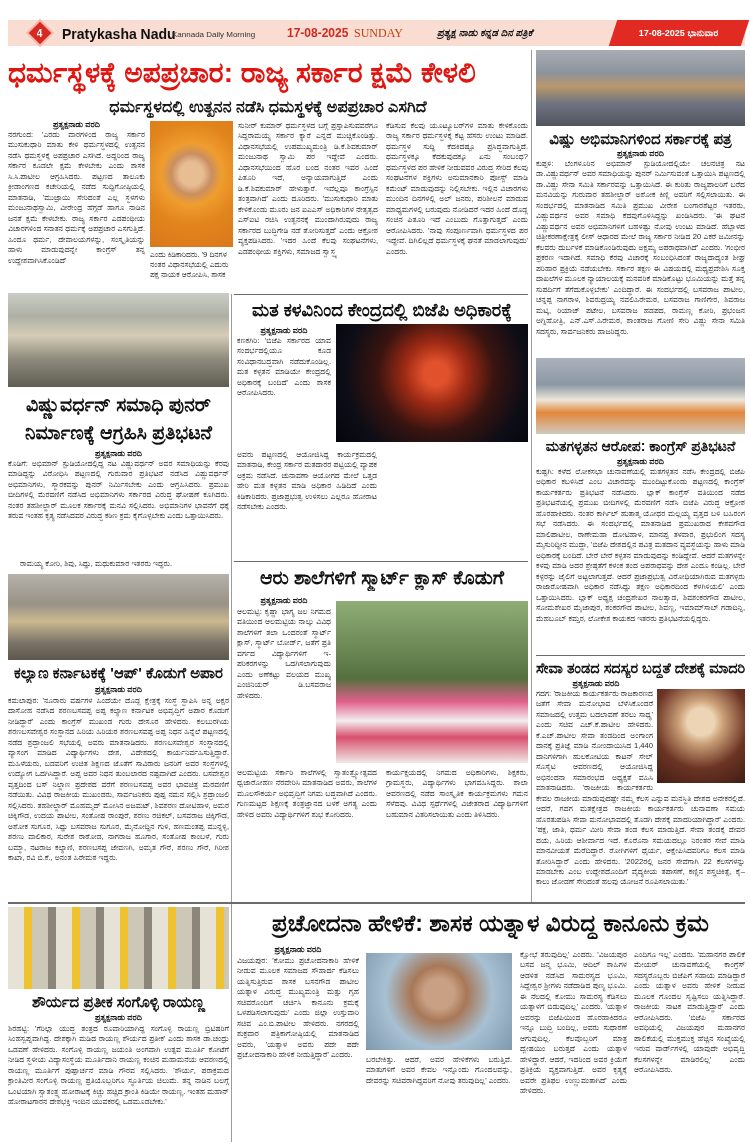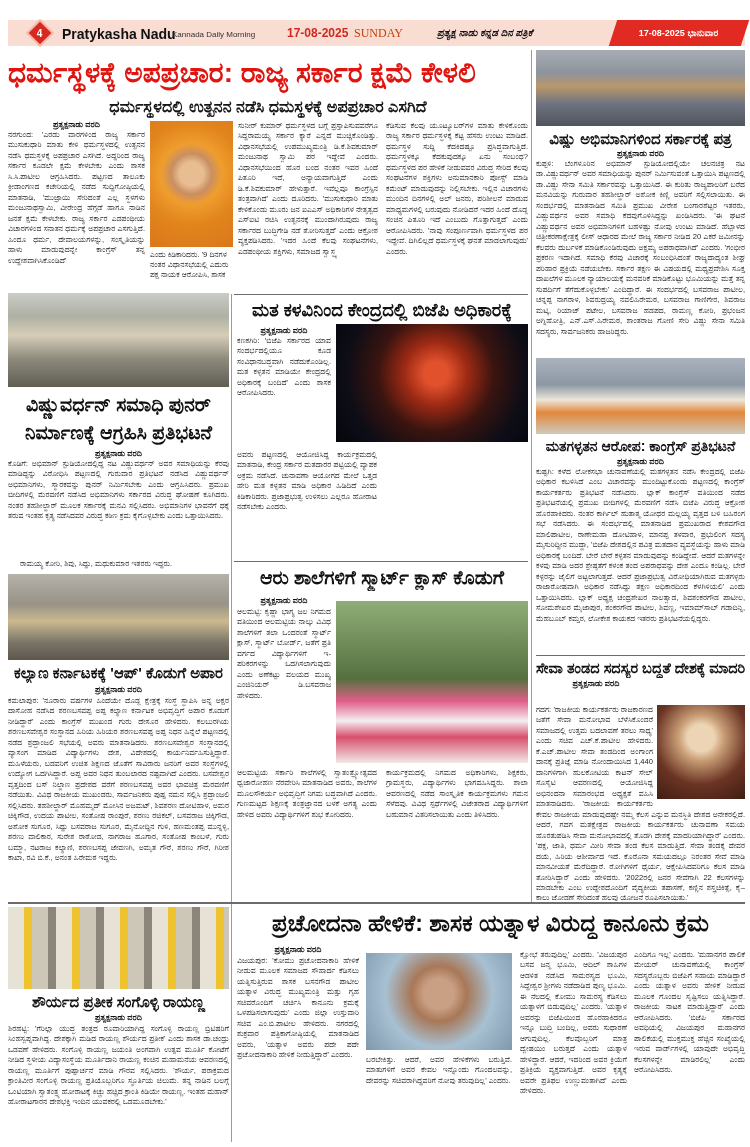--- a/index.html
+++ b/index.html
@@ -106,30 +106,30 @@
   <div class="abs photo ph-crowd-portraitbanner" style="left:8px; top:574px; width:221px; height:86px;"></div>
   <div class="abs hl" style="left:8px; top:663px; width:221px; height:20px; font-size:15px; line-height:20px; white-space:nowrap;">ಕಲ್ಯಾಣ ಕರ್ನಾಟಕಕ್ಕೆ 'ಆಪ್' ಕೊಡುಗೆ ಅಪಾರ</div>
   <div class="abs byline" style="left:8px; top:685px; width:221px;">ಪ್ರತ್ಯಕ್ಷನಾಡು ವರದಿ</div>
   <div class="abs bodytxt" style="left:8px; top:696px; width:221px; height:202px;">ಕಮಲಾಪುರ: 'ನೂರಾರು ವರ್ಷಗಳ ಹಿಂದೆಯೇ ದೊಡ್ಡ ಕ್ಷೇತ್ರಕ್ಕೆ ಸಂಸ್ಥೆ ಸ್ಥಾಪಿಸಿ ಅನ್ನ ಅಕ್ಷರ ದಾಸೋಹ ನಡೆಸಿದ ಶರಣಬಸವಪ್ಪ ಅಪ್ಪ ಕಲ್ಯಾಣ ಕರ್ನಾಟಕ ಅಭಿವೃದ್ಧಿಗೆ ಅಪಾರ ಕೊಡುಗೆ ನೀಡಿದ್ದಾರೆ' ಎಂದು ಕಾಂಗ್ರೆಸ್ ಮುಖಂಡ ಗುರು ದೇಸೂರ ಹೇಳಿದರು. ಕಲಬುರಗಿಯ ಶರಣಬಸವೇಶ್ವರ ಸಂಸ್ಥಾನದ ಹಿರಿಯ ಹಿರಿಯರ ಶರಣಬಸವಪ್ಪ ಅಪ್ಪ ನಿಧನ ಹಿನ್ನೆಲೆ ಪಟ್ಟಣದಲ್ಲಿ ನಡೆದ ಶ್ರದ್ಧಾಂಜಲಿ ಸಭೆಯಲ್ಲಿ ಅವರು ಮಾತನಾಡಿದರು. ಶರಣಬಸವೇಶ್ವರ ಸಂಸ್ಥಾನದಲ್ಲಿ ವ್ಯಾಸಂಗ ಮಾಡಿದ ವಿದ್ಯಾರ್ಥಿಗಳು ದೇಶ, ವಿದೇಶದಲ್ಲಿ ಕಾರ್ಯನಿರ್ವಹಿಸುತ್ತಿದ್ದಾರೆ. ಮಹಿಳೆಯರು, ಬಡವರಿಗೆ ಉಚಿತ ಶಿಕ್ಷಣದ ಜೊತೆಗೆ ಸಾವಿರಾರು ಜನರಿಗೆ ಅವರ ಸಂಸ್ಥೆಗಳಲ್ಲಿ ಉದ್ಯೋಗ ಒದಗಿಸಿದ್ದಾರೆ. ಅಪ್ಪ ಅವರ ನಿಧನ ತುಂಬಲಾರದ ನಷ್ಟವಾಗಿದೆ ಎಂದರು. ಬಸವೇಶ್ವರ ವೃತ್ತದಿಂದ ಬಸ್ ನಿಲ್ದಾಣ ಪ್ರದೇಶದ ವರೆಗೆ ಶರಣಬಸವಪ್ಪ ಅವರ ಭಾವಚಿತ್ರ ಮೆರವಣಿಗೆ ನಡೆಯಿತು. ವಿವಿಧ ರಾಜಕೀಯ ಮುಖಂಡರು, ಸಾರ್ವಜನಿಕರು ಪುಷ್ಪ ನಮನ ಸಲ್ಲಿಸಿ ಶ್ರದ್ಧಾಂಜಲಿ ಸಲ್ಲಿಸಿದರು. ತಹಶೀಲ್ದಾರ್ ಮೊಹಮ್ಮದ್ ಮೋಸಿನ ಅಜಮಟ್, ಶಿವಶರಣ ದೋಟಿಹಾಳ, ಅಮರ ಚಿಕ್ಕಿಗೌಡ, ಉದಯ ಪಾಟೀಲ, ಸಂತೋಷ ರಾಂಪುರೆ, ಶರಣು ರಜಿಕಲ್, ಬಸವರಾಜ ಚಿಕ್ಕಿಗೌಡ, ಅಶೋಕ ಸುಗೂರ, ಸಿದ್ದು ಬಸವರಾಜ ಸುಗೂರ, ಮೈನೋದ್ದಿನ ಗುಳಿ, ಹಣಮಂತಪ್ಪ ಮುನ್ನಳ್ಳಿ, ಶರಣು ವಾಲಿಕಾರ, ಸುರೇಶ ರಾಠೋಡ, ನಾಗರಾಜ ಹೂಗಾರ, ಸಂತೋಷ ಕಾಂಬಳೆ, ಗುರು ಬಮ್ಮಾ, ನಟರಾಜ ಕಲ್ಯಾಣಿ, ಶರಣಬಸಪ್ಪ ಜೇವಣಗಿ, ಅಮೃತ ಗೌರೆ, ಶರಣು ಗೌರೆ, ಗಿರೀಶ ಕಾಖಾ, ರವಿ ಬಿ.ಕೆ., ಅನಂತ ಹಿರೇಮಠ ಇದ್ದರು.</div>
 
   <div class="abs hl" style="left:236px; top:565px; width:292px; height:26px; font-size:19px; line-height:26px; white-space:nowrap;">ಆರು ಶಾಲೆಗಳಿಗೆ ಸ್ಮಾರ್ಟ್ ಕ್ಲಾಸ್ ಕೊಡುಗೆ</div>
   <div class="abs byline" style="left:237px; top:596px; width:94px;">ಪ್ರತ್ಯಕ್ಷನಾಡು ವರದಿ</div>
   <div class="abs bodytxt" style="left:237px; top:607px; width:94px; height:152px;">ಆಲಮಟ್ಟಿ: ಕೃಷ್ಣಾ ಭಾಗ್ಯ ಜಲ ನಿಗಮದ ವತಿಯಿಂದ ಆಲಮಟ್ಟಿಯ ನಾಲ್ಕು ವಿವಿಧ ಶಾಲೆಗಳಿಗೆ ತಲಾ ಒಂದರಂತೆ ಸ್ಮಾರ್ಟ್ ಕ್ಲಾಸ್, ಸ್ಮಾರ್ಟ್ ಬೋರ್ಡ್, ಜತೆಗೆ ಪ್ರತಿ ವರ್ಗದ ವಿದ್ಯಾರ್ಥಿಗಳಿಗೆ ಇ- ಪರಿಕರಗಳನ್ನು ಒದಗಿಸಲಾಗುವುದು ಎಂದು ಅಣೆಕಟ್ಟು ವಲಯದ ಮುಖ್ಯ ಎಂಜಿನಿಯರ್ ಡಿ.ಬಸವರಾಜ ಹೇಳಿದರು.</div>
   <div class="abs photo ph-flag-event" style="left:336px; top:601px; width:192px; height:162px;"></div>
   <div class="abs bodytxt" style="left:237px; top:768px; width:140px; height:130px;">ಆಲಮಟ್ಟಿಯ ಸರ್ಕಾರಿ ಶಾಲೆಗಳಲ್ಲಿ ಸ್ವಾತಂತ್ರ್ಯೋತ್ಸವದ ಧ್ವಜಾರೋಹಣ ನೆರವೇರಿಸಿ ಮಾತನಾಡಿದ ಅವರು, ಶಾಲೆಗಳ ಮೂಲಸೌಕರ್ಯ ಅಭಿವೃದ್ಧಿಗೆ ನಿಗಮ ಬದ್ಧವಾಗಿದೆ ಎಂದರು. ಗುಣಮಟ್ಟದ ಶಿಕ್ಷಣಕ್ಕೆ ತಂತ್ರಜ್ಞಾನದ ಬಳಕೆ ಅಗತ್ಯ ಎಂದು ಹೇಳಿದ ಅವರು ವಿದ್ಯಾರ್ಥಿಗಳಿಗೆ ಶುಭ ಕೋರಿದರು.</div>
-  <div class="abs bodytxt" style="left:386px; top:768px; width:142px; height:130px;">ಕಾರ್ಯಕ್ರಮದಲ್ಲಿ ನಿಗಮದ ಅಧಿಕಾರಿಗಳು, ಶಿಕ್ಷಕರು, ಗ್ರಾಮಸ್ಥರು, ವಿದ್ಯಾರ್ಥಿಗಳು ಭಾಗವಹಿಸಿದ್ದರು. ಶಾಲಾ ಆವರಣದಲ್ಲಿ ನಡೆದ ಸಾಂಸ್ಕೃತಿಕ ಕಾರ್ಯಕ್ರಮಗಳು ಗಮನ ಸೆಳೆದವು. ವಿವಿಧ ಸ್ಪರ್ಧೆಗಳಲ್ಲಿ ವಿಜೇತರಾದ ವಿದ್ಯಾರ್ಥಿಗಳಿಗೆ ಬಹುಮಾನ ವಿತರಿಸಲಾಯಿತು ಎಂದು ತಿಳಿಸಿದರು.</div>
+  <div class="abs bodytxt" style="left:386px; top:768px; width:142px; height:130px;">ಕಾರ್ಯಕ್ಷಯದಲ್ಲಿ ನಿಗಮದ ಅಧಿಕಾರಿಗಳು, ಶಿಕ್ಷಕರು, ಗ್ರಾಮಸ್ಥರು, ವಿದ್ಯಾರ್ಥಿಗಳು ಭಾಗವಹಿಸಿದ್ದರು. ಶಾಲಾ ಆವರಣದಲ್ಲಿ ನಡೆದ ಸಾಂಸ್ಕೃತಿಕ ಕಾರ್ಯಕ್ರಮಗಳು ಗಮನ ಸೆಳೆದವು. ವಿವಿಧ ಸ್ಪರ್ಧೆಗಳಲ್ಲಿ ವಿಜೇತರಾದ ವಿದ್ಯಾರ್ಥಿಗಳಿಗೆ ಬಹುಮಾನ ವಿತರಿಸಲಾಯಿತು ಎಂದು ತಿಳಿಸಿದರು.</div>
 
   <div class="abs photo ph-congress-banner" style="left:536px; top:358px; width:209px; height:76px;"></div>
   <div class="abs hl" style="left:536px; top:437px; width:209px; height:19px; font-size:14px; line-height:19px; white-space:nowrap;">ಮತಗಳ್ಳತನ ಆರೋಪ: ಕಾಂಗ್ರೆಸ್ ಪ್ರತಿಭಟನೆ</div>
   <div class="abs byline" style="left:536px; top:457px; width:209px;">ಪ್ರತ್ಯಕ್ಷನಾಡು ವರದಿ</div>
   <div class="abs bodytxt" style="left:536px; top:467px; width:209px; height:186px;">ಕುಷ್ಟಗಿ: ಕಳೆದ ಲೋಕಸಭಾ ಚುನಾವಣೆಯಲ್ಲಿ ಮತಗಳ್ಳತನ ನಡೆಸಿ ಕೇಂದ್ರದಲ್ಲಿ ಬಿಜೆಪಿ ಅಧಿಕಾರ ಕಬಳಿಸಿದೆ ಎಂಬ ವಿಚಾರವನ್ನು ಮುಂದಿಟ್ಟುಕೊಂಡು ಪಟ್ಟಣದಲ್ಲಿ ಕಾಂಗ್ರೆಸ್ ಕಾರ್ಯಕರ್ತರು ಪ್ರತಿಭಟನೆ ನಡೆಸಿದರು. ಬ್ಲಾಕ್ ಕಾಂಗ್ರೆಸ್ ವತಿಯಿಂದ ನಡೆದ ಪ್ರತಿಭಟನೆಯಲ್ಲಿ ಪ್ರಮುಖ ಬೀದಿಗಳಲ್ಲಿ ಮೆರವಣಿಗೆ ನಡೆಸಿ ಬಿಜೆಪಿ ವಿರುದ್ಧ ಆಕ್ರೋಶ ಹೊರಹಾಕಿದರು. ನಂತರ ಕಾರ್ಗಿಲ್ ಹುತಾತ್ಮ ಯೋಧರ ಮಲ್ಲಯ್ಯ ವೃತ್ತದ ಬಳಿ ಬಹಿರಂಗ ಸಭೆ ನಡೆಸಿದರು. ಈ ಸಂದರ್ಭದಲ್ಲಿ ಮಾತನಾಡಿದ ಪ್ರಮುಖರಾದ ಕೇಶವಗೌಡ ಮಾಲಿಪಾಟೀಲ, ರಾಣೇಮಹಾ ದೋಟಿಹಾಳ, ಮಾನಪ್ಪ ತಳವಾರ, ಪ್ರಭುಲಿಂಗ ಸದಸ್ಯ ಮೈಸುರಿದ್ದೀನ ಮುದ್ದಾ, 'ಬಿಜೆಪಿ ದೇಶದಲ್ಲಿನ ಪವಿತ್ರ ಮತದಾನ ವ್ಯವಸ್ಥೆಯನ್ನು ಹಾಳು ಮಾಡಿ ಅಧಿಕಾರಕ್ಕೆ ಬಂದಿದೆ. ಬೇರೆ ಬೇರೆ ಕಳ್ಳತನ ಮಾಡುವುದನ್ನು ಕಂಡಿದ್ದೇವೆ. ಆದರೆ ಮತಗಳನ್ನೇ ಕಳವು ಮಾಡಿ ಅದರ ಶ್ರೇಷ್ಠತೆಗೆ ಕಳಂಕ ತಂದ ಅಪರಾಧವನ್ನು ದೇಶ ಎಂದೂ ಕಂಡಿಲ್ಲ. ಬೇರೆ ಕಳ್ಳರನ್ನು ಜೈಲಿಗೆ ಅಟ್ಟಲಾಗುತ್ತದೆ. ಆದರೆ ಪ್ರಜಾಪ್ರಭುತ್ವ ವಿರೋಧಿಯಾಗಿರುವ ಮತಗಳ್ಳರು ರಾಜಾರೋಷವಾಗಿ ಅಧಿಕಾರ ನಡೆಸಿದ್ದು ತಕ್ಷಣ ಅಧಿಕಾರದಿಂದ ಕೆಳಗಿಳಿಯಲಿ' ಎಂದು ಒತ್ತಾಯಿಸಿದರು. ಬ್ಲಾಕ್ ಅಧ್ಯಕ್ಷ ಚಂದ್ರಶೇಖರ ನಾಲತ್ವಾಡ, ಶಿವಶಂಕರಗೌಡ ಪಾಟೀಲ, ಸೋಮಶೇಖರ ಮೈಜಾಪುರ, ಶಂಕರಗೌಡ ಪಾಟೀಲ, ಶಿವಣ್ಣ, ಇಮಾಮ್‌ಸಾಬ್ ಗಡಾದಿನ್ನಿ, ಮೆಹಬೂಬ್ ಕಮ್ತರ, ಲೋಕೇಶ ಕಾಯಕದ ಇತರರು ಪ್ರತಿಭಟನೆಯಲ್ಲಿದ್ದರು.</div>
 
   <div class="abs hl" style="left:536px; top:659px; width:209px; height:19px; font-size:14.5px; line-height:19px; white-space:nowrap;">ಸೇವಾ ತಂಡದ ಸದಸ್ಯರ ಬದ್ಧತೆ ದೇಶಕ್ಕೆ ಮಾದರಿ</div>
   <div class="abs byline" style="left:536px; top:679px; width:120px;">ಪ್ರತ್ಯಕ್ಷನಾಡು ವರದಿ</div>
-  <div class="abs bodytxt" style="left:536px; top:689px; width:209px; height:208px;margin-top:16px;">
+  <div class="abs bodytxt" style="left:536px; top:689px; width:209px; height:208px;">
     <span class="photo ph-elder-portrait" style="float:right; width:88px; height:94px; margin:0 0 3px 4px; display:block;"></span>
     <span>ಗದಗ: 'ರಾಜಕೀಯ ಕಾರ್ಯಕರ್ತರು ರಾಜಕಾರಣದ ಜತೆಗೆ ಸೇವಾ ಮನೋಭಾವ ಬೆಳೆಸಿಕೊಂಡರೆ ಸಮಾಜದಲ್ಲಿ ಉತ್ತಮ ಬದಲಾವಣೆ ತರಲು ಸಾಧ್ಯ' ಎಂದು ಸಚಿವ ಎಚ್.ಕೆ.ಪಾಟೀಲ ಹೇಳಿದರು. ಕೆ.ಎಚ್.ಪಾಟೀಲ ಸೇವಾ ತಂಡದಿಂದ ಅಂಗಾಂಗ ದಾನಕ್ಕೆ ಪ್ರತಿಜ್ಞೆ ಮಾಡಿ ನೋಂದಾಯಿಸಿದ 1,440 ದಾನಿಗಳಿಗಾಗಿ ಹುಲಕೋಟಿಯ ಕಾಟನ್ ಸೇಲ್ ಸೊಸೈಟಿ ಆವರಣದಲ್ಲಿ ಆಯೋಜಿಸಿದ್ದ ಅಭಿನಂದನಾ ಸಮಾರಂಭದ ಅಧ್ಯಕ್ಷತೆ ವಹಿಸಿ ಮಾತನಾಡಿದರು. 'ರಾಜಕೀಯ ಕಾರ್ಯಕರ್ತರು ಕೇವಲ ರಾಜಕೀಯ ಮಾಡುವುದಷ್ಟೇ ನಮ್ಮ ಕೆಲಸ ಎನ್ನುವ ಮನಸ್ಥಿತಿ ದೇಶದ ಅನೇಕರಲ್ಲಿದೆ. ಆದರೆ, ಗದಗ ಮತಕ್ಷೇತ್ರದ ರಾಜಕೀಯ ಕಾರ್ಯಕರ್ತರು ಚುನಾವಣಾ ಸಮಯ ಹೊರತುಪಡಿಸಿ ಸೇವಾ ಮನೋಭಾವದಲ್ಲಿ ತೊಡಗಿ ದೇಶಕ್ಕೆ ಮಾದರಿಯಾಗಿದ್ದಾರೆ' ಎಂದರು. 'ಪಕ್ಷ, ಜಾತಿ, ಧರ್ಮ ಮೀರಿ ಸೇವಾ ತಂಡ ಕೆಲಸ ಮಾಡುತ್ತಿದೆ. ಸೇವಾ ತಂಡಕ್ಕೆ ದೇವರ ದಯೆ, ಹಿರಿಯ ಆಶೀರ್ವಾದ ಇದೆ. ಕೊರೊನಾ ಸಮಯದಲ್ಲೂ ನಿರಂತರ ಸೇವೆ ಮಾಡಿ ಮಾನವೀಯತೆ ಮೆರೆದಿದ್ದಾರೆ. ರೋಗಿಗಳಿಗೆ ಧೈರ್ಯ, ಆಕ್ಷೇಪಿಸಿದವರಿಗೂ ಕೆಲಸ ಮಾಡಿ ತೋರಿಸಿದ್ದಾರೆ' ಎಂದು ಹೇಳಿದರು. '2022ರಲ್ಲಿ ಜನರ ಸೇವೆಗಾಗಿ 22 ಕೆಲಸಗಳನ್ನು ಮಾಡಬೇಕು ಎಂಬ ಉದ್ದೇಶದೊಂದಿಗೆ ವೈದ್ಯಕೀಯ ತಪಾಸಣೆ, ಕಣ್ಣಿನ ಶಸ್ತ್ರಚಿಕಿತ್ಸೆ, ಕೈ–ಕಾಲು ಜೋಡಣೆ ಸೇರಿದಂತೆ ಹಲವು ಯೋಜನೆ ರೂಪಿಸಲಾಯಿತು.'</span>
   </div>
 
   <div class="abs photo ph-yellow-scarves" style="left:8px; top:907px; width:221px; height:82px;"></div>
   <div class="abs hl" style="left:8px; top:992px; width:221px; height:20px; font-size:15px; line-height:20px; white-space:nowrap;">ಶೌರ್ಯದ ಪ್ರತೀಕ ಸಂಗೊಳ್ಳಿ ರಾಯಣ್ಣ</div>
   <div class="abs byline" style="left:8px; top:1013px; width:221px;">ಪ್ರತ್ಯಕ್ಷನಾಡು ವರದಿ</div>
   <div class="abs bodytxt" style="left:8px; top:1024px; width:221px; height:112px;">ಶಿರಹಟ್ಟಿ: 'ಗೆರಿಲ್ಲಾ ಯುದ್ಧ ತಂತ್ರದ ರೂವಾರಿಯಾಗಿದ್ದ ಸಂಗೊಳ್ಳಿ ರಾಯಣ್ಣ ಬ್ರಿಟಿಷರಿಗೆ ಸಿಂಹಸ್ವಪ್ನವಾಗಿದ್ದ. ದೇಶಕ್ಕಾಗಿ ಮಡಿದ ರಾಯಣ್ಣ ಶೌರ್ಯದ ಪ್ರತೀಕ' ಎಂದು ಶಾಸಕ ಡಾ.ಚಂದ್ರು ಒಡವಣೆ ಹೇಳಿದರು. ಸಂಗೊಳ್ಳಿ ರಾಯಣ್ಣ ಜಯಂತಿ ಅಂಗವಾಗಿ ಉತ್ಸವ ಮೂರ್ತಿ ಕೋಟೆಗೆ ನೀಡಿದ ಸ್ಥಳೀಯ ವಿದ್ಯಾಸಂಸ್ಥೆಯ ಮೂರ್ತಿದಾನಿ ರಾಯಣ್ಣ ಕಂಚಿನ ಮಹಾಮನೆಯ ಆವರಣದಲ್ಲಿ ರಾಯಣ್ಣ ಮೂರ್ತಿಗೆ ಪುಷ್ಪಾರ್ಚನೆ ಮಾಡಿ ಗೌರವ ಸಲ್ಲಿಸಿದರು. 'ಶೌರ್ಯ, ಪರಾಕ್ರಮದ ಕ್ರಾಂತಿವೀರ ಸಂಗೊಳ್ಳಿ ರಾಯಣ್ಣ ಪ್ರತಿಯೊಬ್ಬರಿಗೂ ಸ್ಫೂರ್ತಿಯ ಚಿಲುಮೆ. ತನ್ನ ನಾಡಿನ ಬಲಗ್ಗೆ ಒಂಟಿಯಾಗಿ ಸ್ವಾತಂತ್ರ್ಯ ಹೋರಾಟಕ್ಕೆ ಕಿಚ್ಚು ಹಚ್ಚಿದ ಕ್ರಾಂತಿ ಕಿಡಿಯೇ ರಾಯಣ್ಣ. ಇಂತಹ ಮಹಾನ್ ಹೋರಾಟಗಾರನ ದೇಶಭಕ್ತಿ ಇಂದಿನ ಯುವಕರಲ್ಲಿ ಒಡಮೂಡಬೇಕು.'</div>
 
   <div class="abs hl" style="left:236px; top:907px; width:509px; height:32px; font-size:23px; line-height:32px; white-space:nowrap;">ಪ್ರಚೋದನಾ ಹೇಳಿಕೆ: ಶಾಸಕ ಯತ್ನಾಳ ವಿರುದ್ಧ ಕಾನೂನು ಕ್ರಮ</div>

